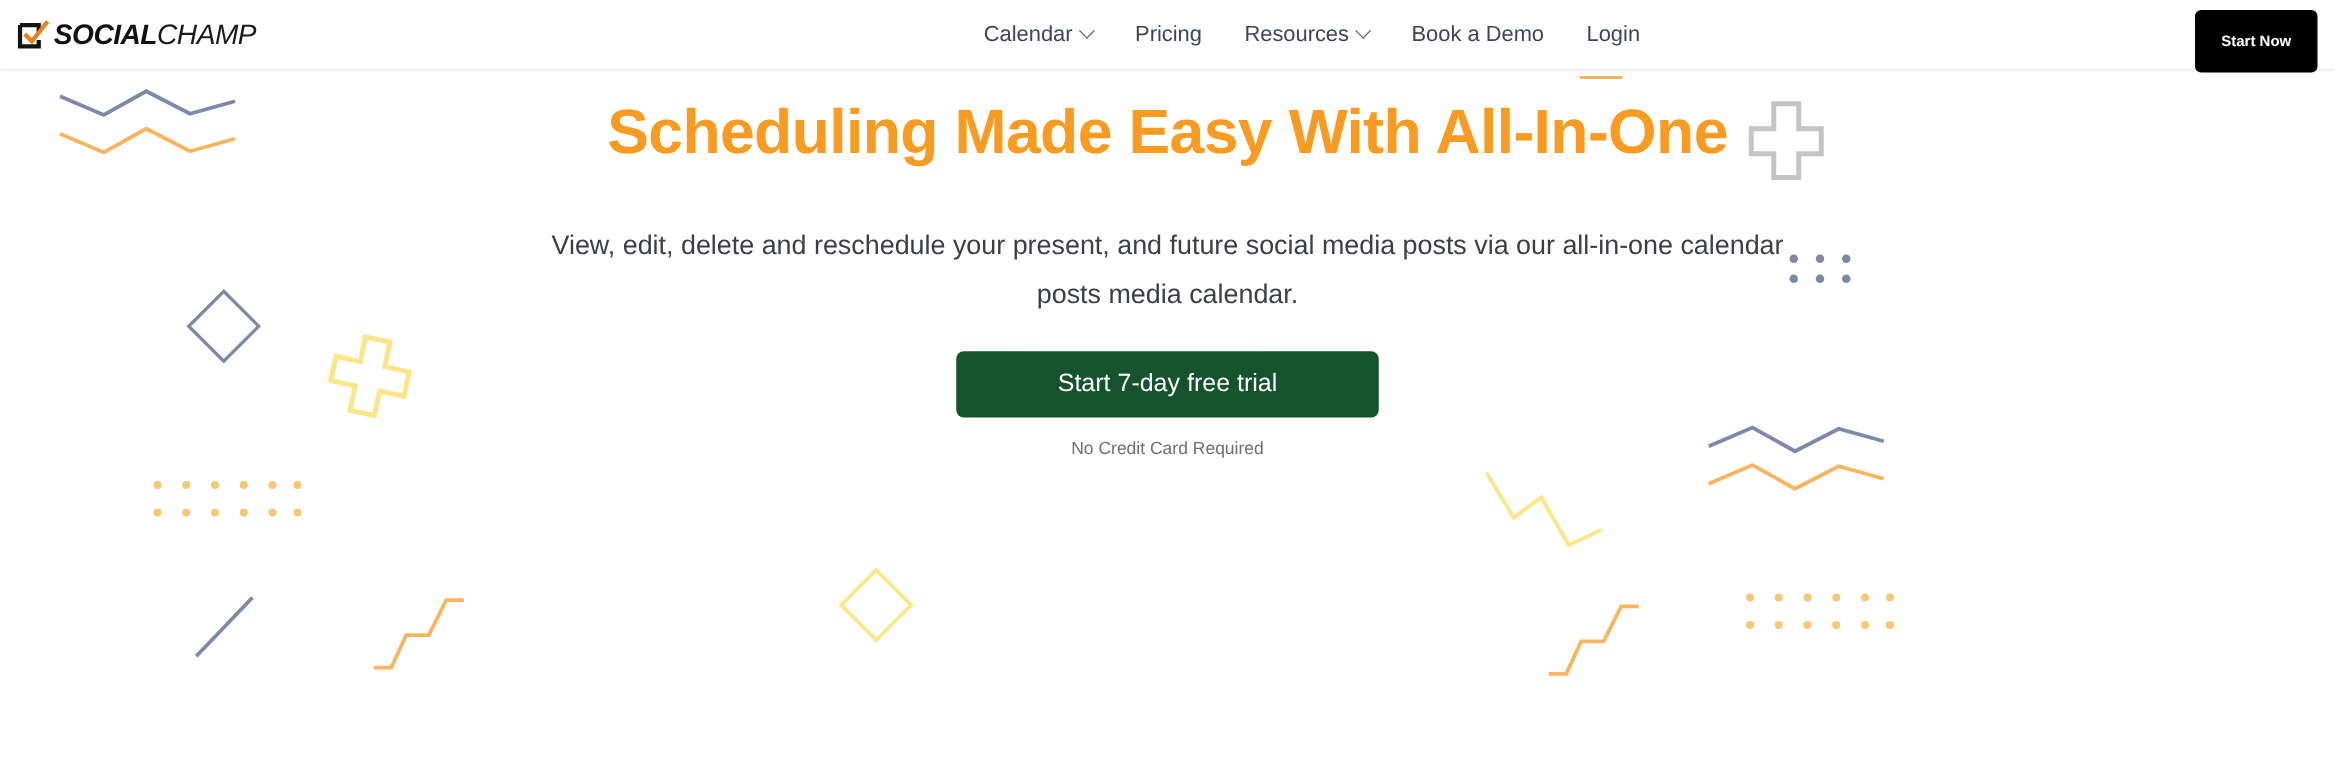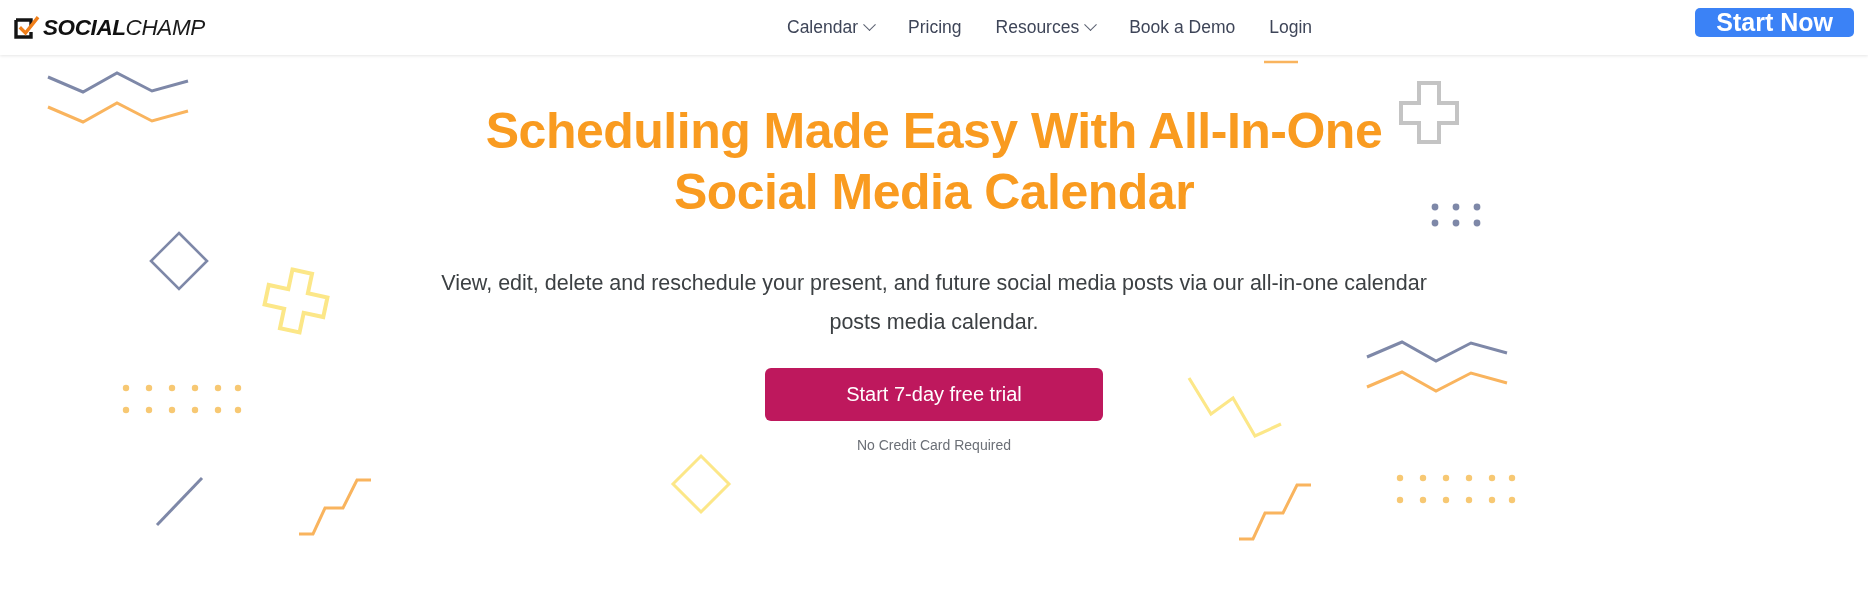--- a/index.html
+++ b/index.html
@@ -40,50 +40,50 @@
     padding:0 17px; height:55px; white-space:nowrap;
   }
   .nav-item.active { color:#F99B20; }
   .chev {
     width:9px; height:9px; border-right:1.6px solid currentColor;
     border-bottom:1.6px solid currentColor; transform:rotate(45deg) translate(-2px,-2px);
     opacity:.85;
   }
   .start-now {
     position:absolute; right:14px; top:8px;
-    background:#3b82f6; color:#ffffff; border:none;
+    background:#000000; color:#ffffff; border:none;
     font-family:"Liberation Sans", sans-serif;
-    font-size:25px; font-weight:bold;
-    padding:0 21px; height:29px; border-radius:5px;
+    font-size:12px; font-weight:bold;
+    padding:0 21px; height:50px; border-radius:5px;
     cursor:pointer; white-space:nowrap;
   }
 
   
   .hero {
     position:absolute; top:55px; left:0; width:1868px; height:553px;
     overflow:hidden;
   }
   .hero-inner {
     position:absolute; left:0; top:0; width:1868px;
     text-align:center; z-index:10;
   }
   .headline {
-    margin-top:46px;
+    margin-top:20px;
     font-size:50px; font-weight:bold; color:#F99B20;
     line-height:61px; letter-spacing:-0.5px;
   }
   .subtitle {
     margin-top:41px;
     font-size:21.5px; color:#3C4043; line-height:39px;
     font-weight:400;
   }
   .cta {
     margin-top:26px;
     display:inline-block;
-    background:#be185d; color:#ffffff; border:none;
+    background:#14532d; color:#ffffff; border:none;
     font-family:"Liberation Sans", sans-serif;
     font-size:20px; font-weight:400;
     width:338px; height:53px; border-radius:6px;
     cursor:pointer;
   }
   .nocard {
     margin-top:16px;
     font-size:14px; color:#6b6f76; font-weight:400;
   }
 
@@ -221,21 +221,20 @@
     </g>
   </svg>
 
   <svg class="decor" style="left:1235px; top:420px;" width="80" height="70">
     <polyline points="4,64 18,64 30,38 48,38 62,10 76,10" fill="none" stroke="#F9B45E" stroke-width="3"></polyline>
   </svg>
 
   <div class="hero-inner">
     <h1 class="headline">
       <span>Scheduling Made Easy With All-In-One</span><br>
-      <span>Social Media Calendar</span>
     </h1>
 
     <p class="subtitle">
       <span>View, edit, delete and reschedule your present, and future social media posts via our all-in-one calendar</span><br>
       <span>posts media calendar.</span>
     </p>
 
     <div>
       <button class="cta">Start 7-day free trial</button>
     </div>

